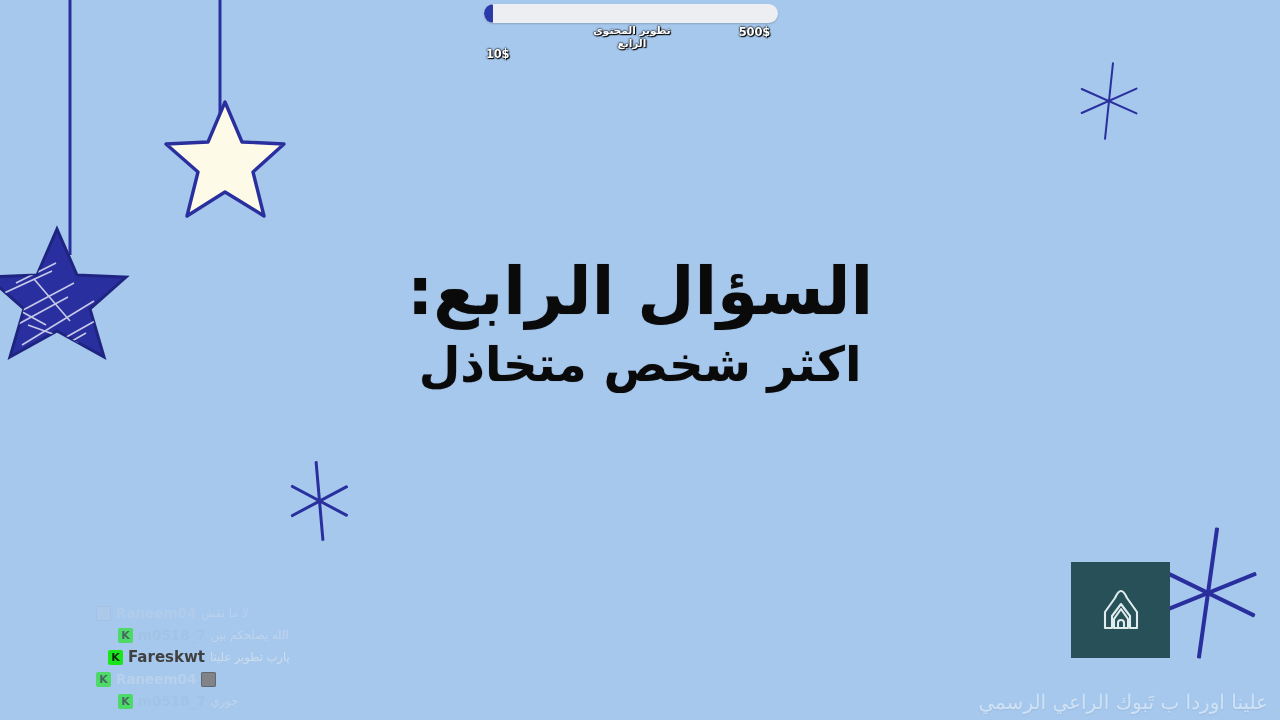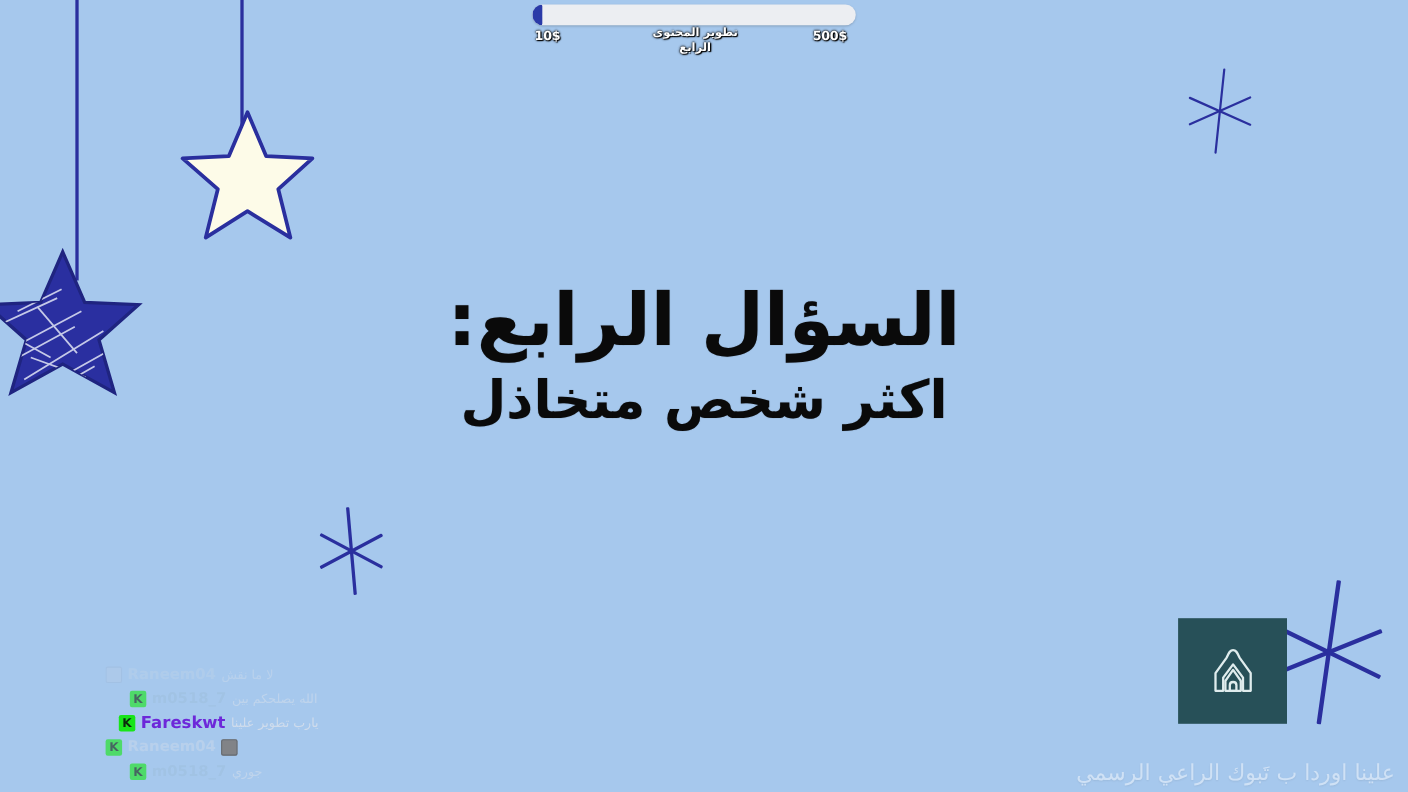--- a/index.html
+++ b/index.html
@@ -55,21 +55,21 @@
   }
   #goal-row {
     position:relative; height:16px; margin-top:2px;
   }
   .goal-amt {
     position:absolute; top:0;
     font-size:11.5px; font-weight:bold; color:#ffffff;
     text-shadow:0 0 2px #000, 0 0 2px #000, 1px 1px 1px #000;
     letter-spacing:-.2px;
   }
-  #goal-min { left:2px; }
+  #goal-min { left:2px;margin-top:22px; }
   #goal-max { right:10px;padding-left:48px; }
   #goal-title {
     position:absolute; left:50%; top:-1px; transform:translateX(-50%);
     width:96px;
     font-size:10.5px; font-weight:bold; color:#ffffff; line-height:1.22;
     text-shadow:0 0 2px #000, 0 0 2px #000, 1px 1px 1px #000;
     direction:rtl;
   }
 
   
@@ -219,21 +219,21 @@
   </div>
 
   <div class="chat-row faded2" style="padding-left:22px">
     <span class="badge badge-mod">K</span>
     <span class="chat-user" style="color:#9fc0e0">m0518_7</span>
     <span class="chat-msg">الله يصلحكم بين</span>
   </div>
 
   <div class="chat-row" style="padding-left:12px">
     <span class="badge badge-mod">K</span>
-    <span class="chat-user" style="color:#6d28d9;font-size:15px">Fareskwt</span>
+    <span class="chat-user" style="color:#404040;font-size:15px">Fareskwt</span>
     <span class="chat-msg">يارب تطوير علينا</span>
   </div>
 
   <div class="chat-row faded2" style="padding-left:0px">
     <span class="badge badge-mod">K</span>
     <span class="chat-user" style="color:#c3d6ec">Raneem04</span>
     <span class="chat-emote"></span>
   </div>
 
   <div class="chat-row faded2" style="padding-left:22px">

